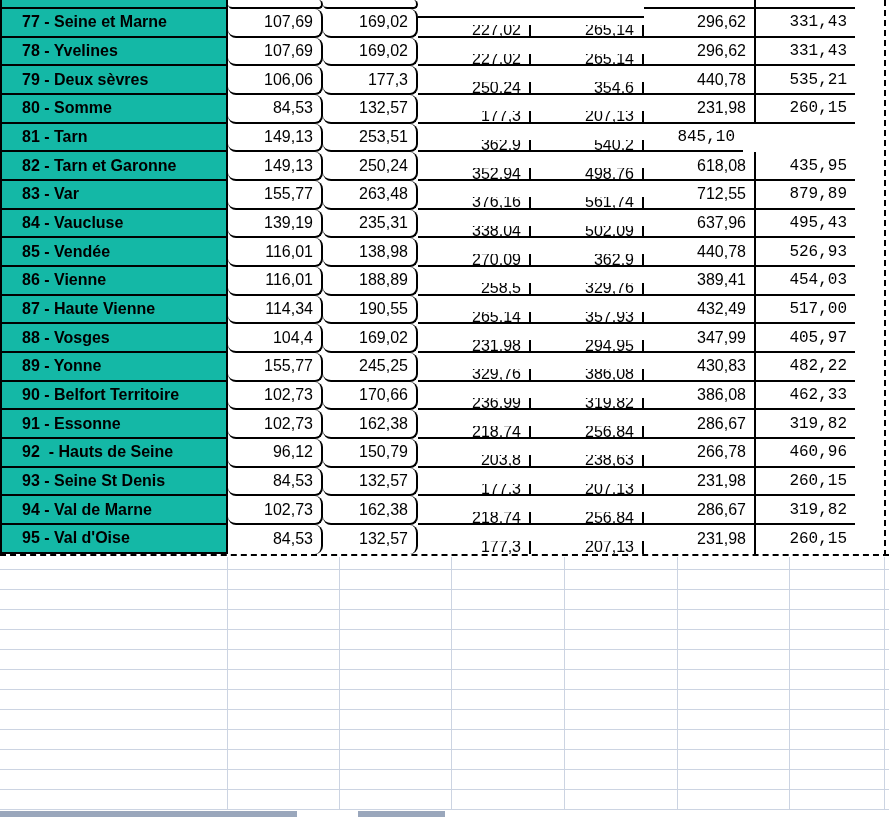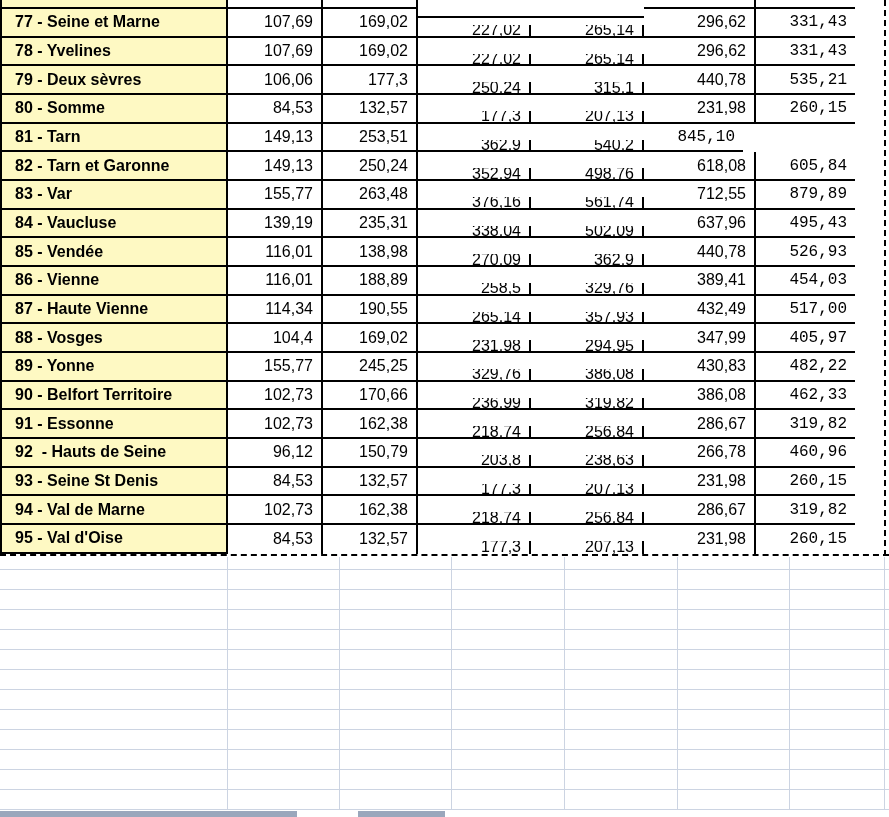--- a/index.html
+++ b/index.html
@@ -31,28 +31,28 @@
     display:flex;
     align-items:center;
     overflow:hidden;
     border-bottom:2px solid #000000;
     border-right:2px solid #000000;
     background:#ffffff;
     font-size:16px;
     color:#000000;
   }
   .col0{width:228px;border-left:2px solid #000000;}
-  .col1,.col2{width:95px;}
+  .col1,.col2{width:95px;border-radius:8px;}
   .col3,.col4{width:113px;margin-top:16px;}
   .col5{width:112px;padding-left:15px;}
   .col6{width:99px;border-right:none;font-family:Liberation Mono, monospace;}
   .label-cell{
-    background:#fef9c3;
+    background:#14b8a6;
     font-weight:bold;
-    padding-left:13px;
+    padding-left:20px;
     white-space:pre;
   }
   .num-cell{
     justify-content:flex-end;
     padding-right:8px;
   }
   
   .t-row.last .num-cell{ border-bottom:none; }
   
   .pb-h{
@@ -265,21 +265,21 @@
         <div class="cell col3 num-cell">227,02</div>
         <div class="cell col4 num-cell">265,14</div>
         <div class="cell col5 num-cell">296,62</div>
         <div class="cell col6 num-cell">331,43</div>
       </div>
       <div class="t-row">
         <div class="cell col0 label-cell">79 - Deux sèvres</div>
         <div class="cell col1 num-cell">106,06</div>
         <div class="cell col2 num-cell">177,3</div>
         <div class="cell col3 num-cell">250,24</div>
-        <div class="cell col4 num-cell">315,1</div>
+        <div class="cell col4 num-cell">354,6</div>
         <div class="cell col5 num-cell">440,78</div>
         <div class="cell col6 num-cell">535,21</div>
       </div>
       <div class="t-row">
         <div class="cell col0 label-cell">80 - Somme</div>
         <div class="cell col1 num-cell">84,53</div>
         <div class="cell col2 num-cell">132,57</div>
         <div class="cell col3 num-cell">177,3</div>
         <div class="cell col4 num-cell">207,13</div>
         <div class="cell col5 num-cell">231,98</div>
@@ -293,21 +293,21 @@
         <div class="cell col4 num-cell">540,2</div>
         <div class="cell col6 num-cell">845,10</div>
       </div>
       <div class="t-row">
         <div class="cell col0 label-cell">82 - Tarn et Garonne</div>
         <div class="cell col1 num-cell">149,13</div>
         <div class="cell col2 num-cell">250,24</div>
         <div class="cell col3 num-cell">352,94</div>
         <div class="cell col4 num-cell">498,76</div>
         <div class="cell col5 num-cell">618,08</div>
-        <div class="cell col6 num-cell">605,84</div>
+        <div class="cell col6 num-cell">435,95</div>
       </div>
       <div class="t-row">
         <div class="cell col0 label-cell">83 - Var</div>
         <div class="cell col1 num-cell">155,77</div>
         <div class="cell col2 num-cell">263,48</div>
         <div class="cell col3 num-cell">376,16</div>
         <div class="cell col4 num-cell">561,74</div>
         <div class="cell col5 num-cell">712,55</div>
         <div class="cell col6 num-cell">879,89</div>
       </div>

